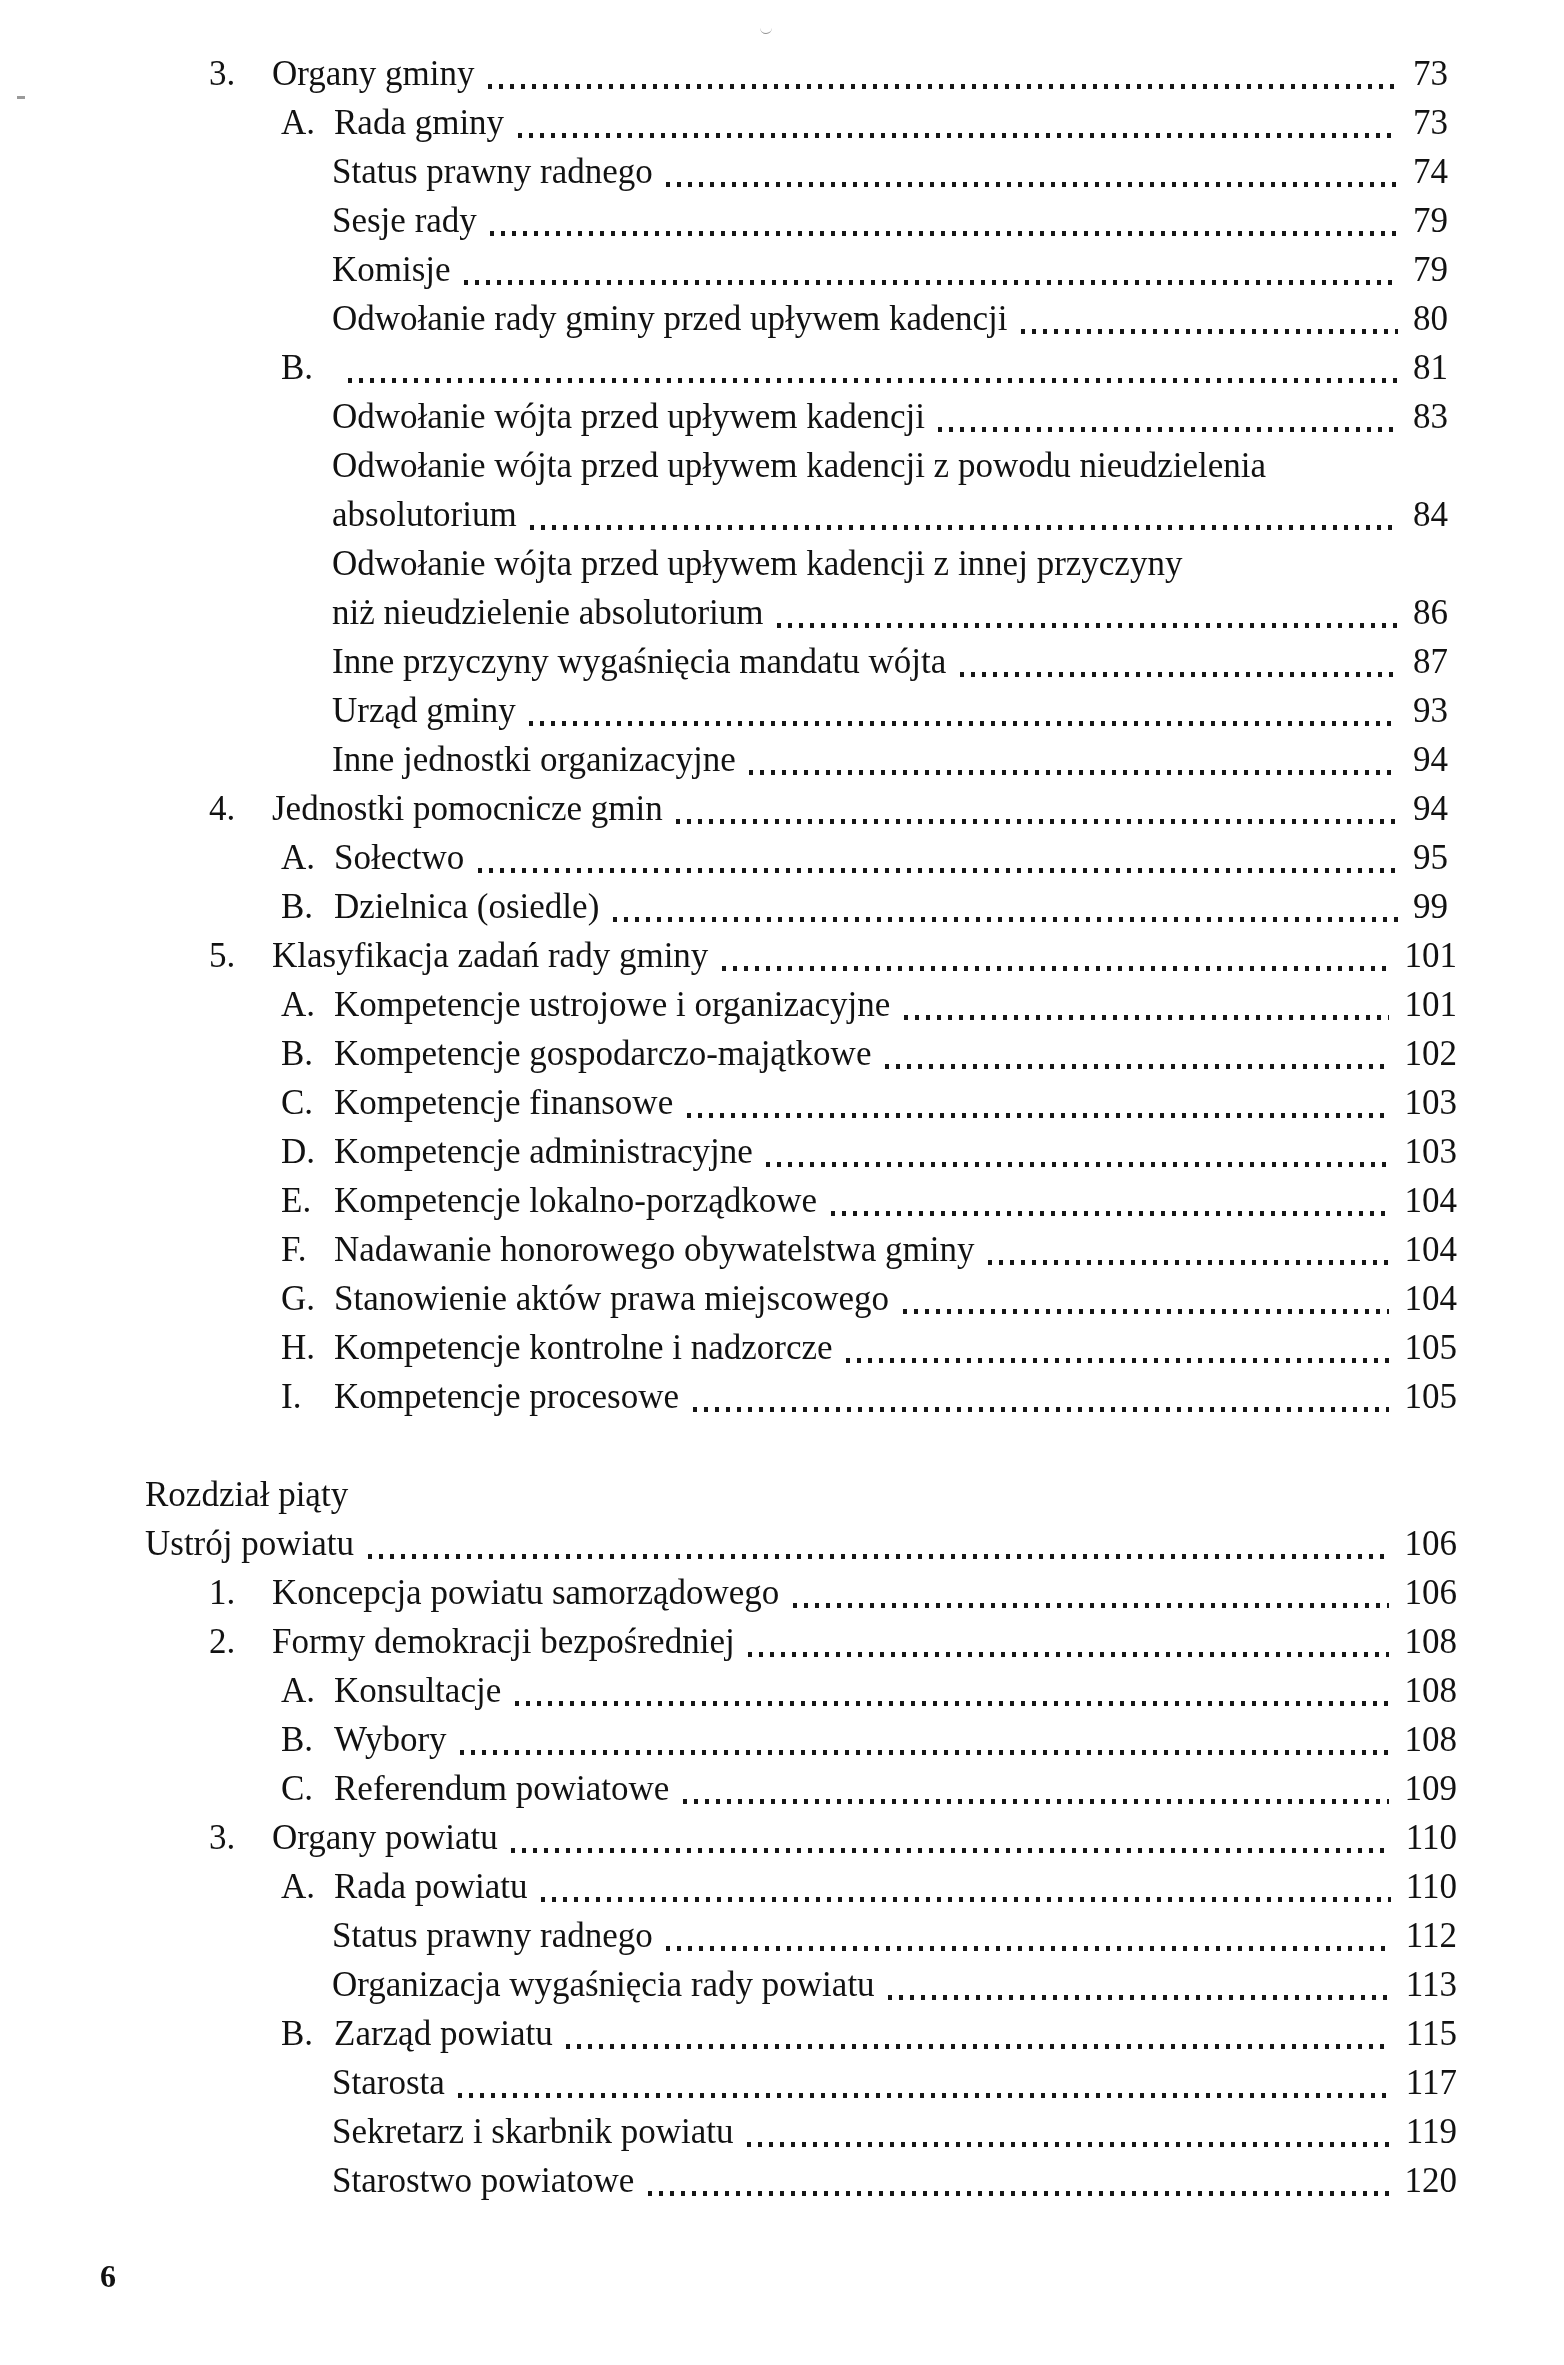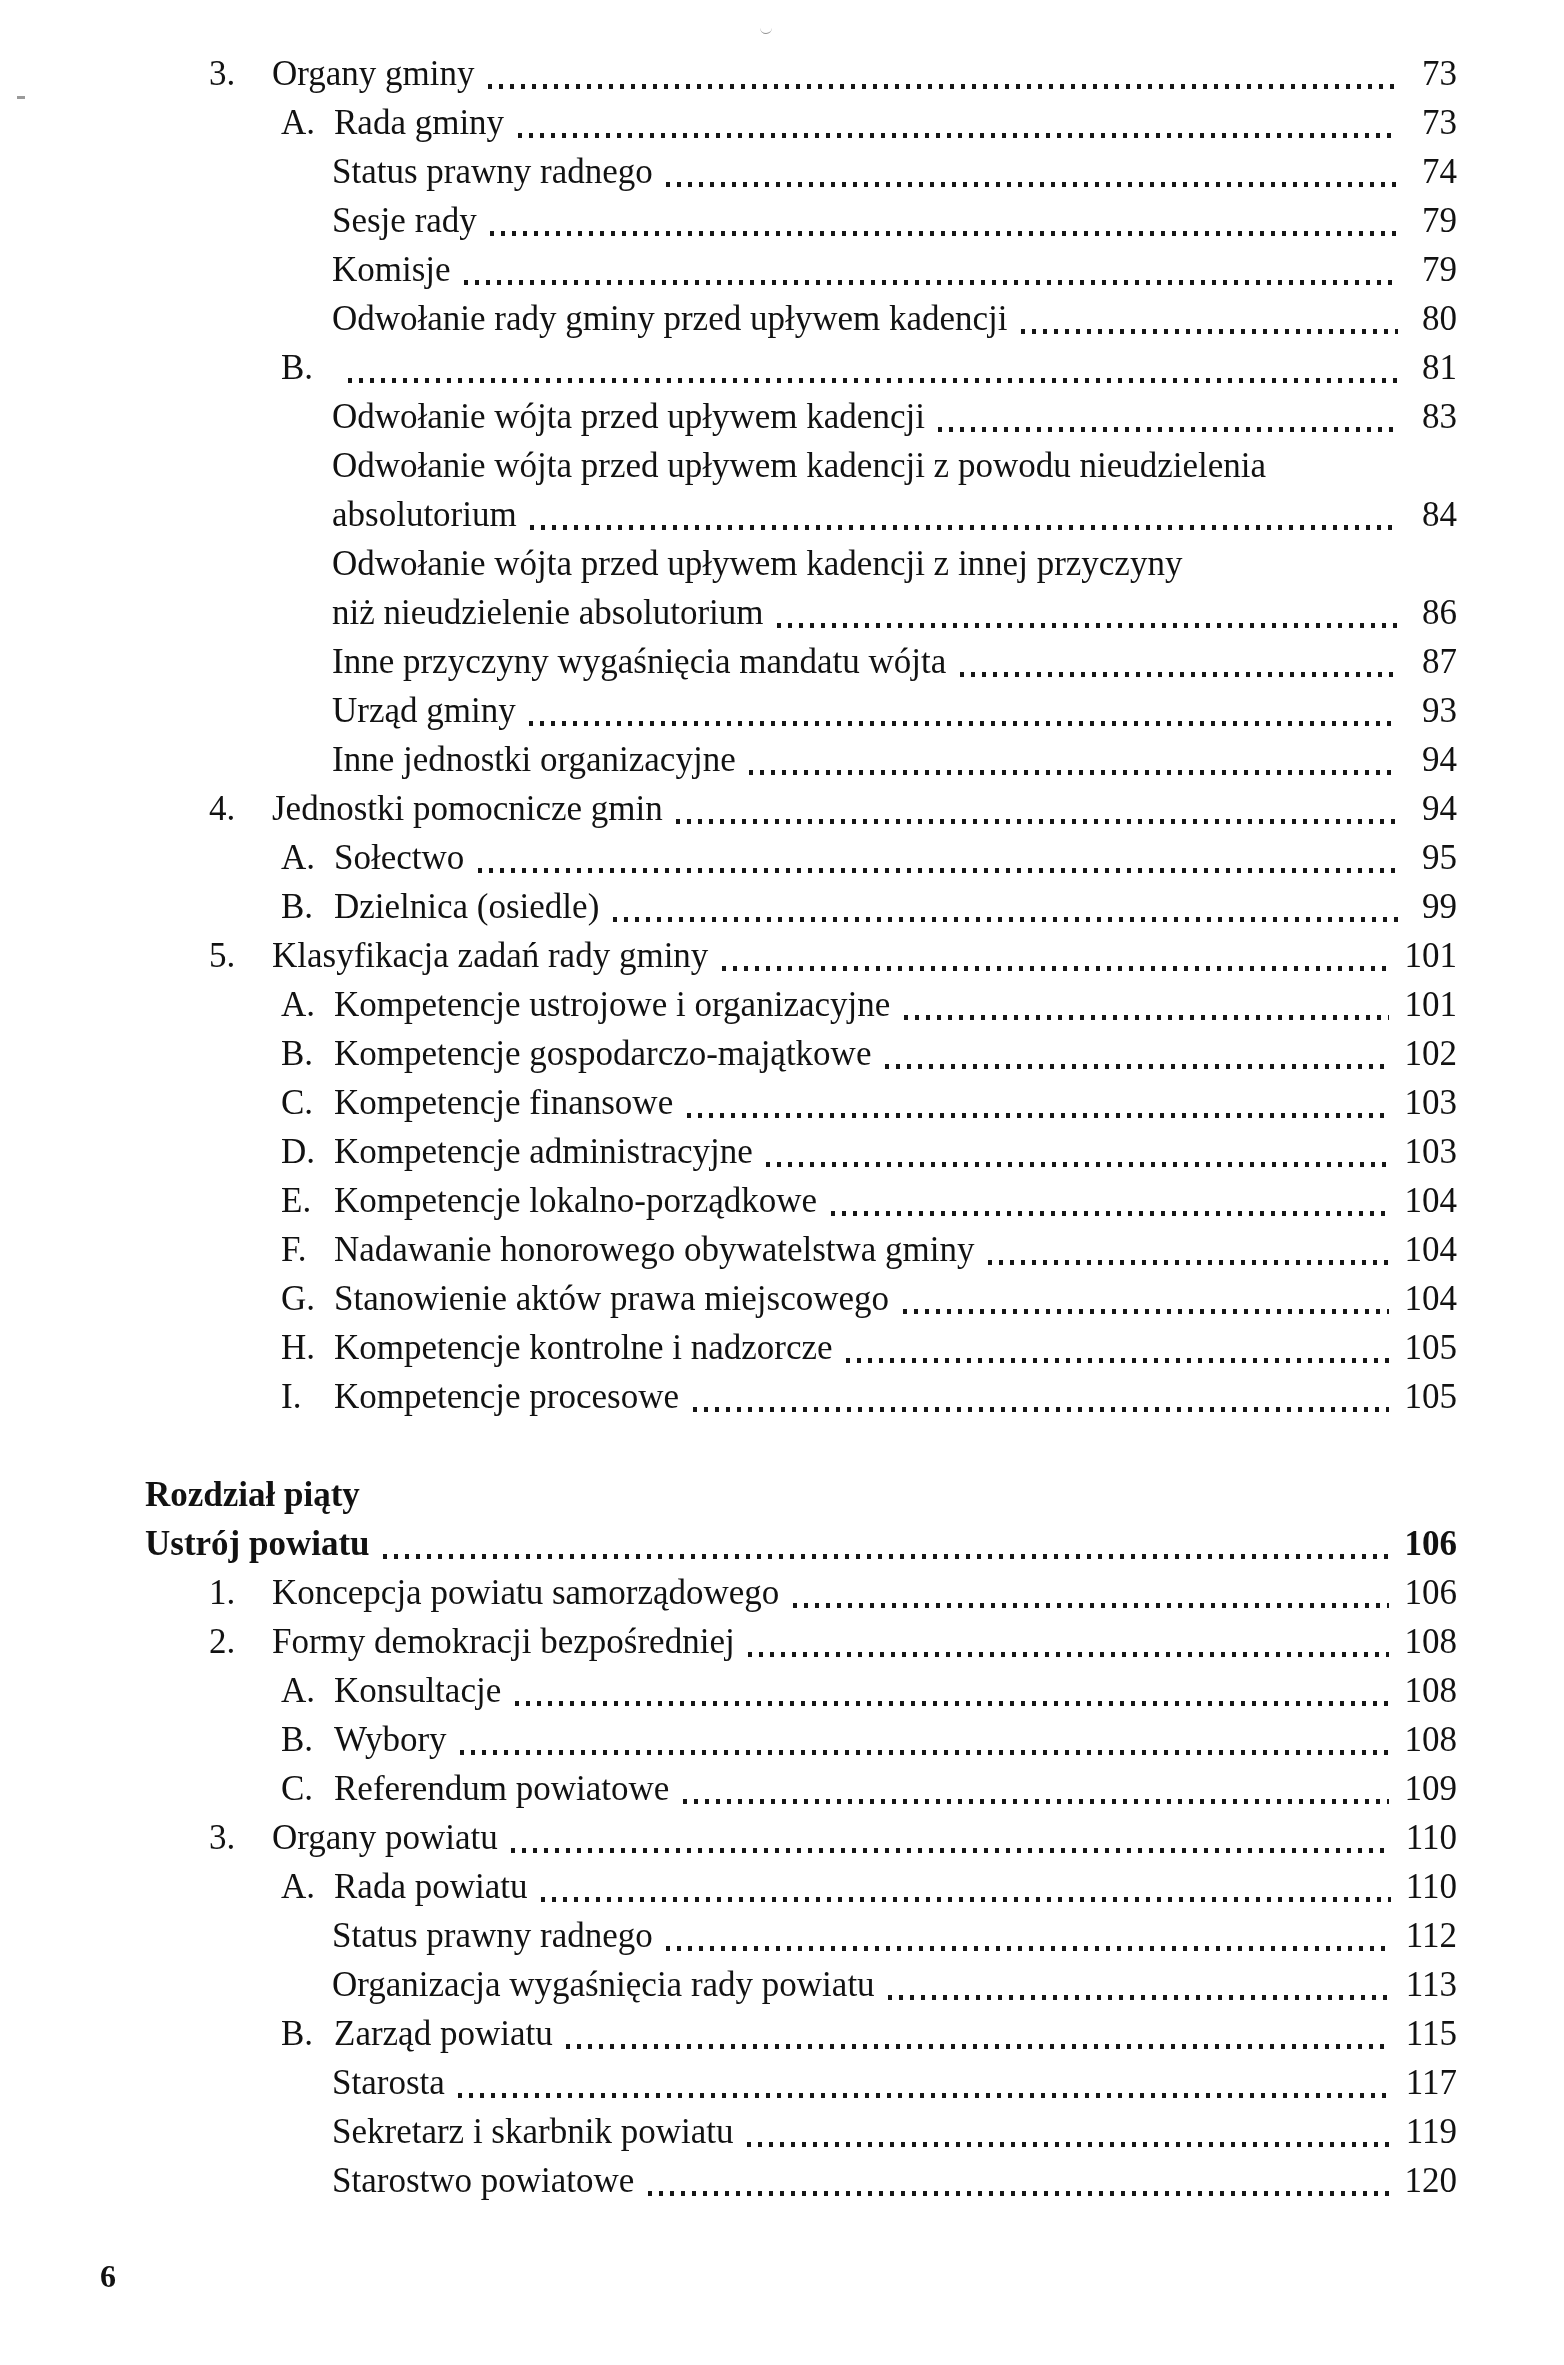--- a/index.html
+++ b/index.html
@@ -16,40 +16,40 @@
     top: 49px; left: 0; right: 107px;
   }
   .row {
     display: flex;
     align-items: baseline;
     height: 49px;
     line-height: 49px;
     font-size: 35px;
     white-space: nowrap;
   }
-  .row.ch { padding-left: 145px; font-weight: bold; }
+  .row.ch { padding-left: 145px; font-weight: normal; }
   .row.n1 { padding-left: 209px; }
   .row.n2 { padding-left: 281px; }
   .row.n3 { padding-left: 332px; }
   .marker { display: inline-block; flex: 0 0 auto; }
   .n1 .marker { width: 63px; }
   .n2 .marker { width: 53px; }
   .entry-text { flex: 0 0 auto; }
   .leader {
     flex: 1 1 auto;
     height: 4.3px;
     align-self: flex-end;
     margin: 0 15.3px 9.4px 13.6px;
     background: repeating-linear-gradient(to right, #161616 0 4.3px, transparent 4.3px 11px);
     min-width: 25.5px;
   }
   .page {
     flex: 0 0 auto;
     min-width: 44px;
-    text-align: right;
+    text-align: left;
   }
   .spacer { height: 49px; }
   .folio {
     position: absolute;
     left: 100px; top: 2258px;
     font-size: 32px;
     font-weight: bold;
     font-family: "Liberation Serif", serif;
   }
   .artifact-top {

